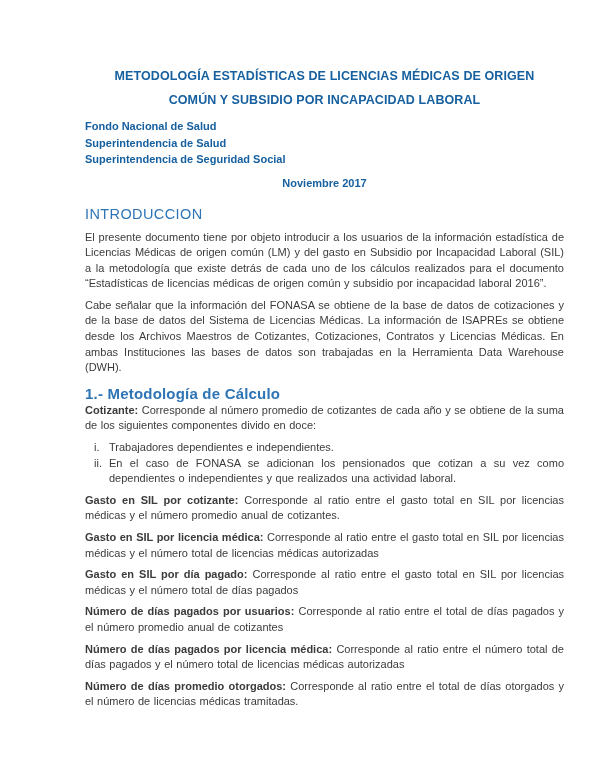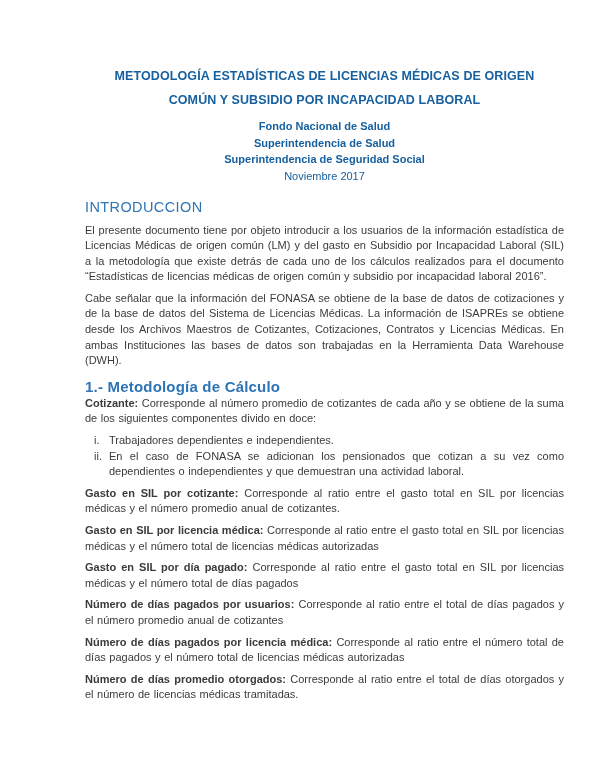--- a/index.html
+++ b/index.html
@@ -22,31 +22,31 @@
     margin: 0 -15px 6px -15px; 
     text-align: center;
     color: var(--title-blue, #17609f);
     font-size: 12.5px;
     font-weight: bold;
     line-height: 24px;
     letter-spacing: 0.1px;
   }
   .doc-title .tline { display: block; white-space: nowrap; }
   .org-block {
-    text-align: center;
     color: var(--title-blue, #17609f);
     font-size: 11px;
     font-weight: bold;
     line-height: 16.5px;
   }
   .doc-date {
+    margin-top: 7px;
     text-align: center;
     color: var(--title-blue, #17609f);
     font-size: 11px;
-    font-weight: normal;
+    font-weight: bold;
     line-height: 16px;
   }
   
   .h-intro {
     margin-top: 14px;
     margin-bottom: 7px;
     color: var(--heading-blue, #2e75b6);
     font-size: 14.5px;
     font-weight: normal;
     letter-spacing: 0.4px;
@@ -114,21 +114,21 @@
 
   <p class="para"><span class="term">Cotizante:</span><span> Corresponde al número promedio de cotizantes de cada año y se obtiene de la suma de los siguientes componentes divido en doce:</span></p>
 
   <ol class="roman-list">
     <li>
       <span class="marker">i.</span>
       <span class="litext">Trabajadores dependientes e independientes.</span>
     </li>
     <li>
       <span class="marker">ii.</span>
-      <span class="litext">En el caso de FONASA se adicionan los pensionados que cotizan a su vez como dependientes o independientes y que demuestran una actividad laboral.</span>
+      <span class="litext">En el caso de FONASA se adicionan los pensionados que cotizan a su vez como dependientes o independientes y que realizados una actividad laboral.</span>
     </li>
   </ol>
 
   <p class="para"><span class="term">Gasto en SIL por cotizante:</span><span> Corresponde al ratio entre el gasto total en SIL por licencias médicas y el número promedio anual de cotizantes.</span></p>
 
   <p class="para"><span class="term">Gasto en SIL por licencia médica:</span><span> Corresponde al ratio entre el gasto total en SIL por licencias médicas y el número total de licencias médicas autorizadas</span></p>
 
   <p class="para"><span class="term">Gasto en SIL por día pagado:</span><span> Corresponde al ratio entre el gasto total en SIL por licencias médicas y el número total de días pagados</span></p>
 
   <p class="para"><span class="term">Número de días pagados por usuarios:</span><span> Corresponde al ratio entre el total de días pagados y el número promedio anual de cotizantes</span></p>

